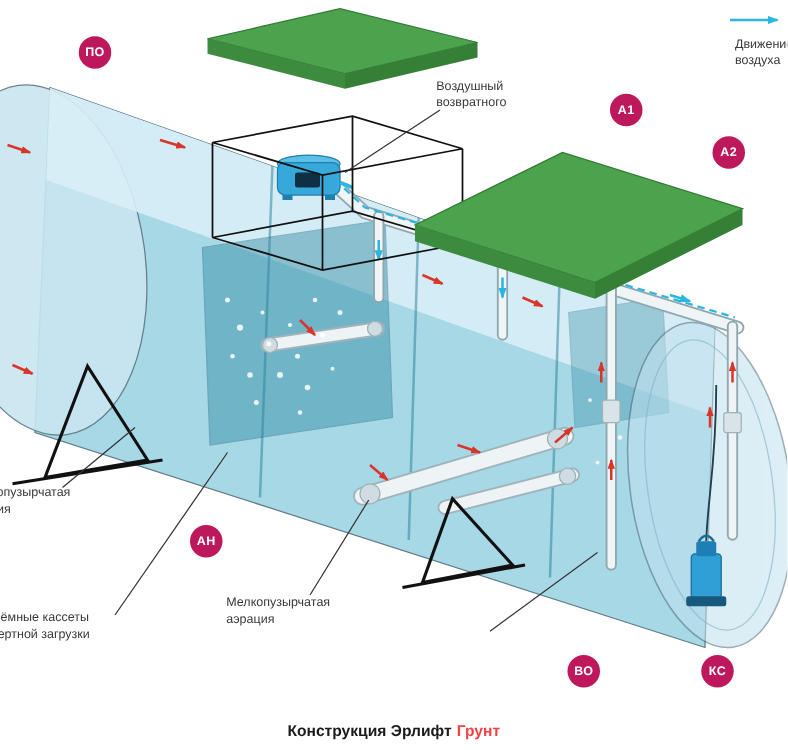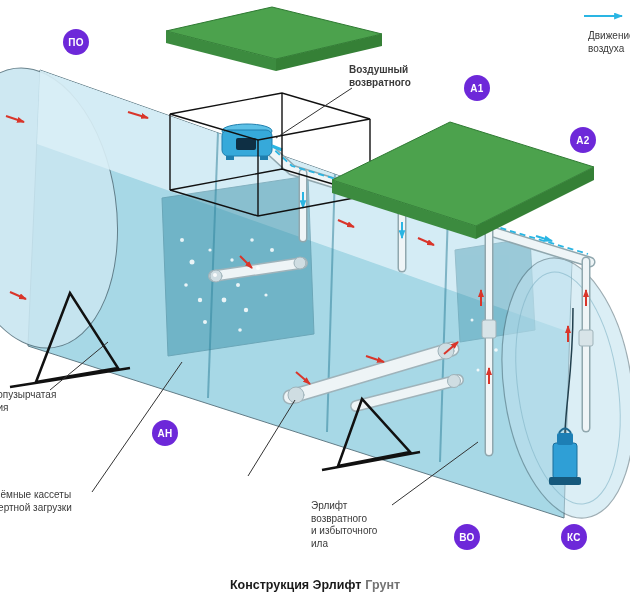--- a/index.html
+++ b/index.html
@@ -7,28 +7,28 @@
     position:relative;width:630px;height:600px;overflow:hidden;
     background:#ffffff;font-family:"Liberation Sans",sans-serif;
   }
   #stage svg{position:absolute;left:0;top:0;}
   .lbl{
     position:absolute;font-size:10px;line-height:12.5px;color:#3a3a3a;
     white-space:nowrap;
   }
   .badge{
     position:absolute;width:26px;height:26px;border-radius:50%;
-    background:#6d28d9;color:#ffffff;font-weight:bold;font-size:10px;
+    background:#be185d;color:#ffffff;font-weight:bold;font-size:10px;
     display:flex;align-items:center;justify-content:center;letter-spacing:.3px;
   }
   .title{
     position:absolute;left:0;top:578px;width:630px;text-align:center;
     font-size:12.5px;font-weight:bold;color:#1a1a1a;
   }
-  .title .accent{color:#737373;margin-left:4px;}
+  .title .accent{color:#ef4444;margin-left:4px;}
 </style>
 </head>
 <body>
 
 <div id="stage">
 
 <svg width="630" height="600" viewBox="0 0 630 600">
   <defs>
     <marker id="mr" viewBox="0 0 8 6" refX="7" refY="3" markerWidth="8" markerHeight="6" orient="auto" markerUnits="userSpaceOnUse">
       <path d="M0,0 L8,3 L0,6 Z" fill="#d9352a"></path>
@@ -197,46 +197,44 @@
   </g>
 
   <line x1="584" y1="16" x2="622" y2="16" stroke="#2ab5e3" stroke-width="2" marker-end="url(#mc)"></line>
 </svg>
 
 <div class="lbl" style="left:588px;top:30px;">
   <div>Движение</div>
   <div>воздуха</div>
 </div>
 
-<div class="lbl" style="left:349px;top:64px;font-weight:bold;">
+<div class="lbl" style="left:349px;top:64px;">
   <div>Воздушный</div>
   <div>возвратного</div>
 </div>
 
 <div class="lbl" style="left:-30px;top:389px;">
   <div>Крупнопузырчатая</div>
   <div>аэрация</div>
 </div>
 
 <div class="lbl" style="left:-13px;top:489px;">
   <div>Съёмные кассеты</div>
   <div>инертной загрузки</div>
 </div>
 
-
-<div class="lbl" style="left:311px;top:500px;">
-  <div>Эрлифт</div>
-  <div>возвратного</div>
-  <div>и избыточного</div>
-  <div>ила</div>
-</div>
+<div class="lbl" style="left:181px;top:477px;">
+  <div>Мелкопузырчатая</div>
+  <div>аэрация</div>
+</div>
+
 
 <div class="badge" style="left:63px;top:29px;">ПО</div>
-<div class="badge" style="left:464px;top:75px;">А1</div>
-<div class="badge" style="left:570px;top:127px;">А2</div>
+<div class="badge" style="left:488px;top:75px;">А1</div>
+<div class="badge" style="left:570px;top:109px;">А2</div>
 <div class="badge" style="left:152px;top:420px;">АН</div>
 <div class="badge" style="left:454px;top:524px;">ВО</div>
 <div class="badge" style="left:561px;top:524px;">КС</div>
 
 <div class="title">
   <span>Конструкция Эрлифт</span><span class="accent">Грунт</span>
 </div>
 
 </div>
 

